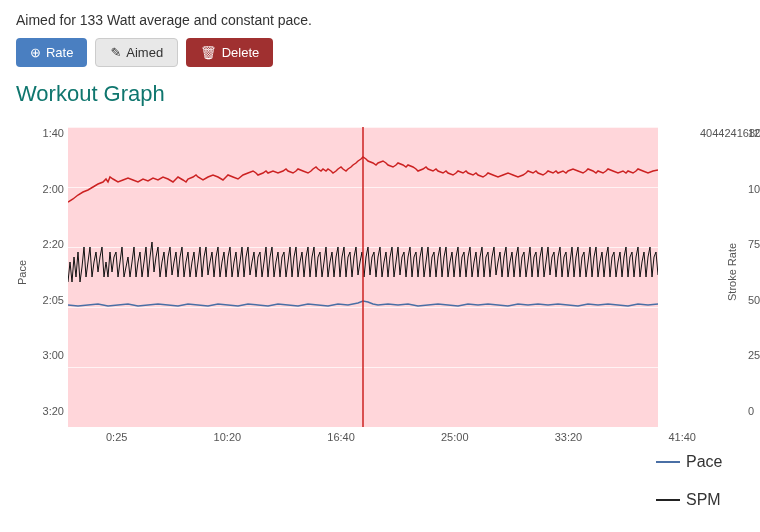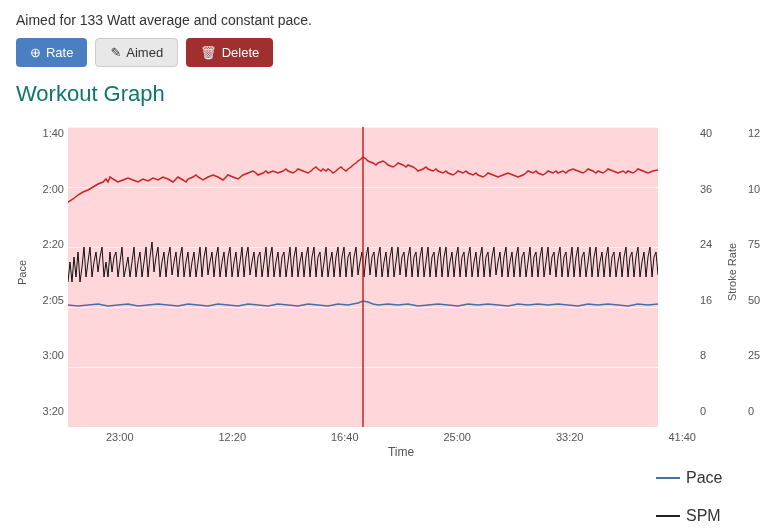--- a/index.html
+++ b/index.html
@@ -59,21 +59,21 @@
       margin-top: 10px;
       margin-right: 4px;
       text-align: right;
       font-size: 11px;
       color: #555;
       width: 34px;
       align-items: flex-end;
     }
     .y-axis-right1 {
       display: flex;
-      flex-direction: column;
+      flex-direction: row;
       justify-content: space-between;
       height: 290px;
       margin-top: 10px;
       margin-left: 4px;
       text-align: left;
       font-size: 11px;
       color: #555;
       width: 24px;
     }
     .y-axis-right2 {
@@ -296,34 +296,33 @@
             440,179 450,177 460,178 470,177 480,178 490,177 500,178
             510,179 520,177 530,178 540,177 550,178 560,179 570,177
             580,178 590,177
           "></polyline>
 
         <line x1="295" y1="0" x2="295" y2="300" stroke="#cc2222" stroke-width="1.5"></line>
       </svg>
     </div>
 
     <div class="x-axis">
-      <span>23:00</span>
-      <span>12:20</span>
+      <span>0:25</span>
+      <span>10:20</span>
       <span>16:40</span>
       <span>25:00</span>
       <span>33:20</span>
       <span>41:40</span>
     </div>
-    <div class="x-axis-title">Time</div>
   </div>
 
   <div style="display:flex; align-items:flex-start;">
     <div class="y-axis-right1">
       <span>40</span>
-      <span>36</span>
+      <span>44</span>
       <span>24</span>
       <span>16</span>
       <span>8</span>
       <span>0</span>
     </div>
     <div class="stroke-label-vert">Stroke Rate</div>
   </div>
 
   <div style="display:flex; align-items:flex-start; margin-left:4px;">
     <div class="y-axis-right2">

